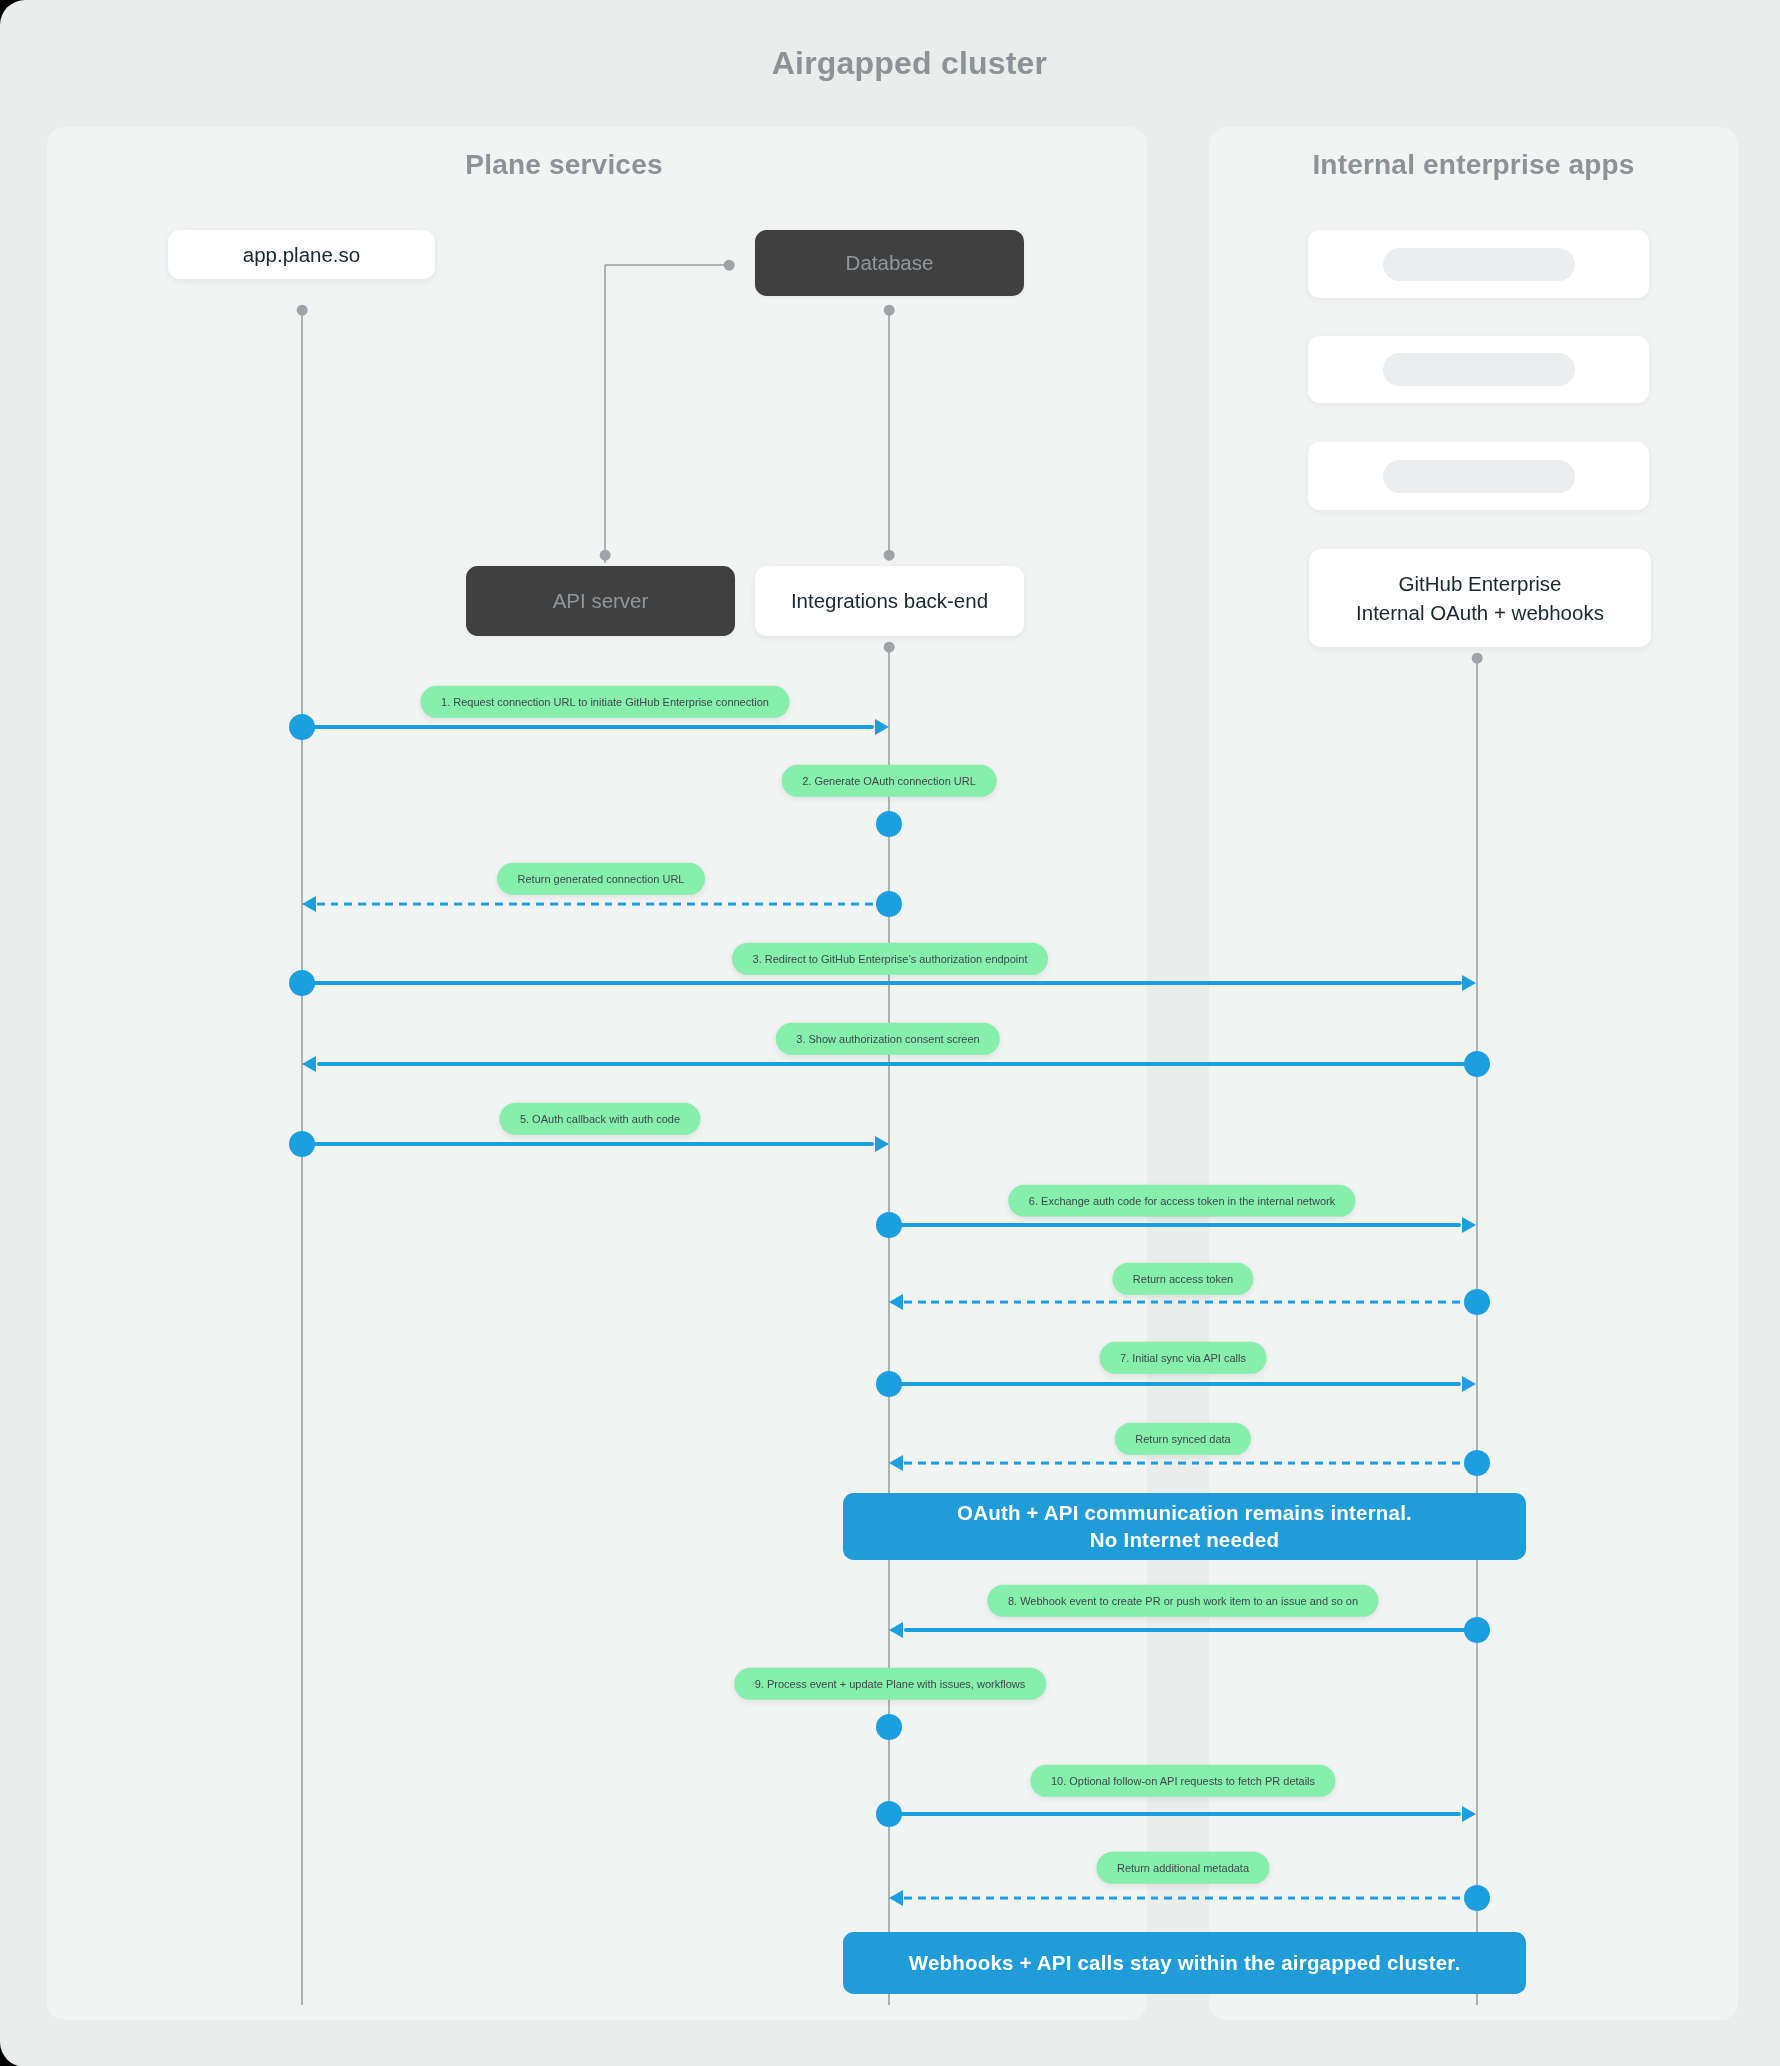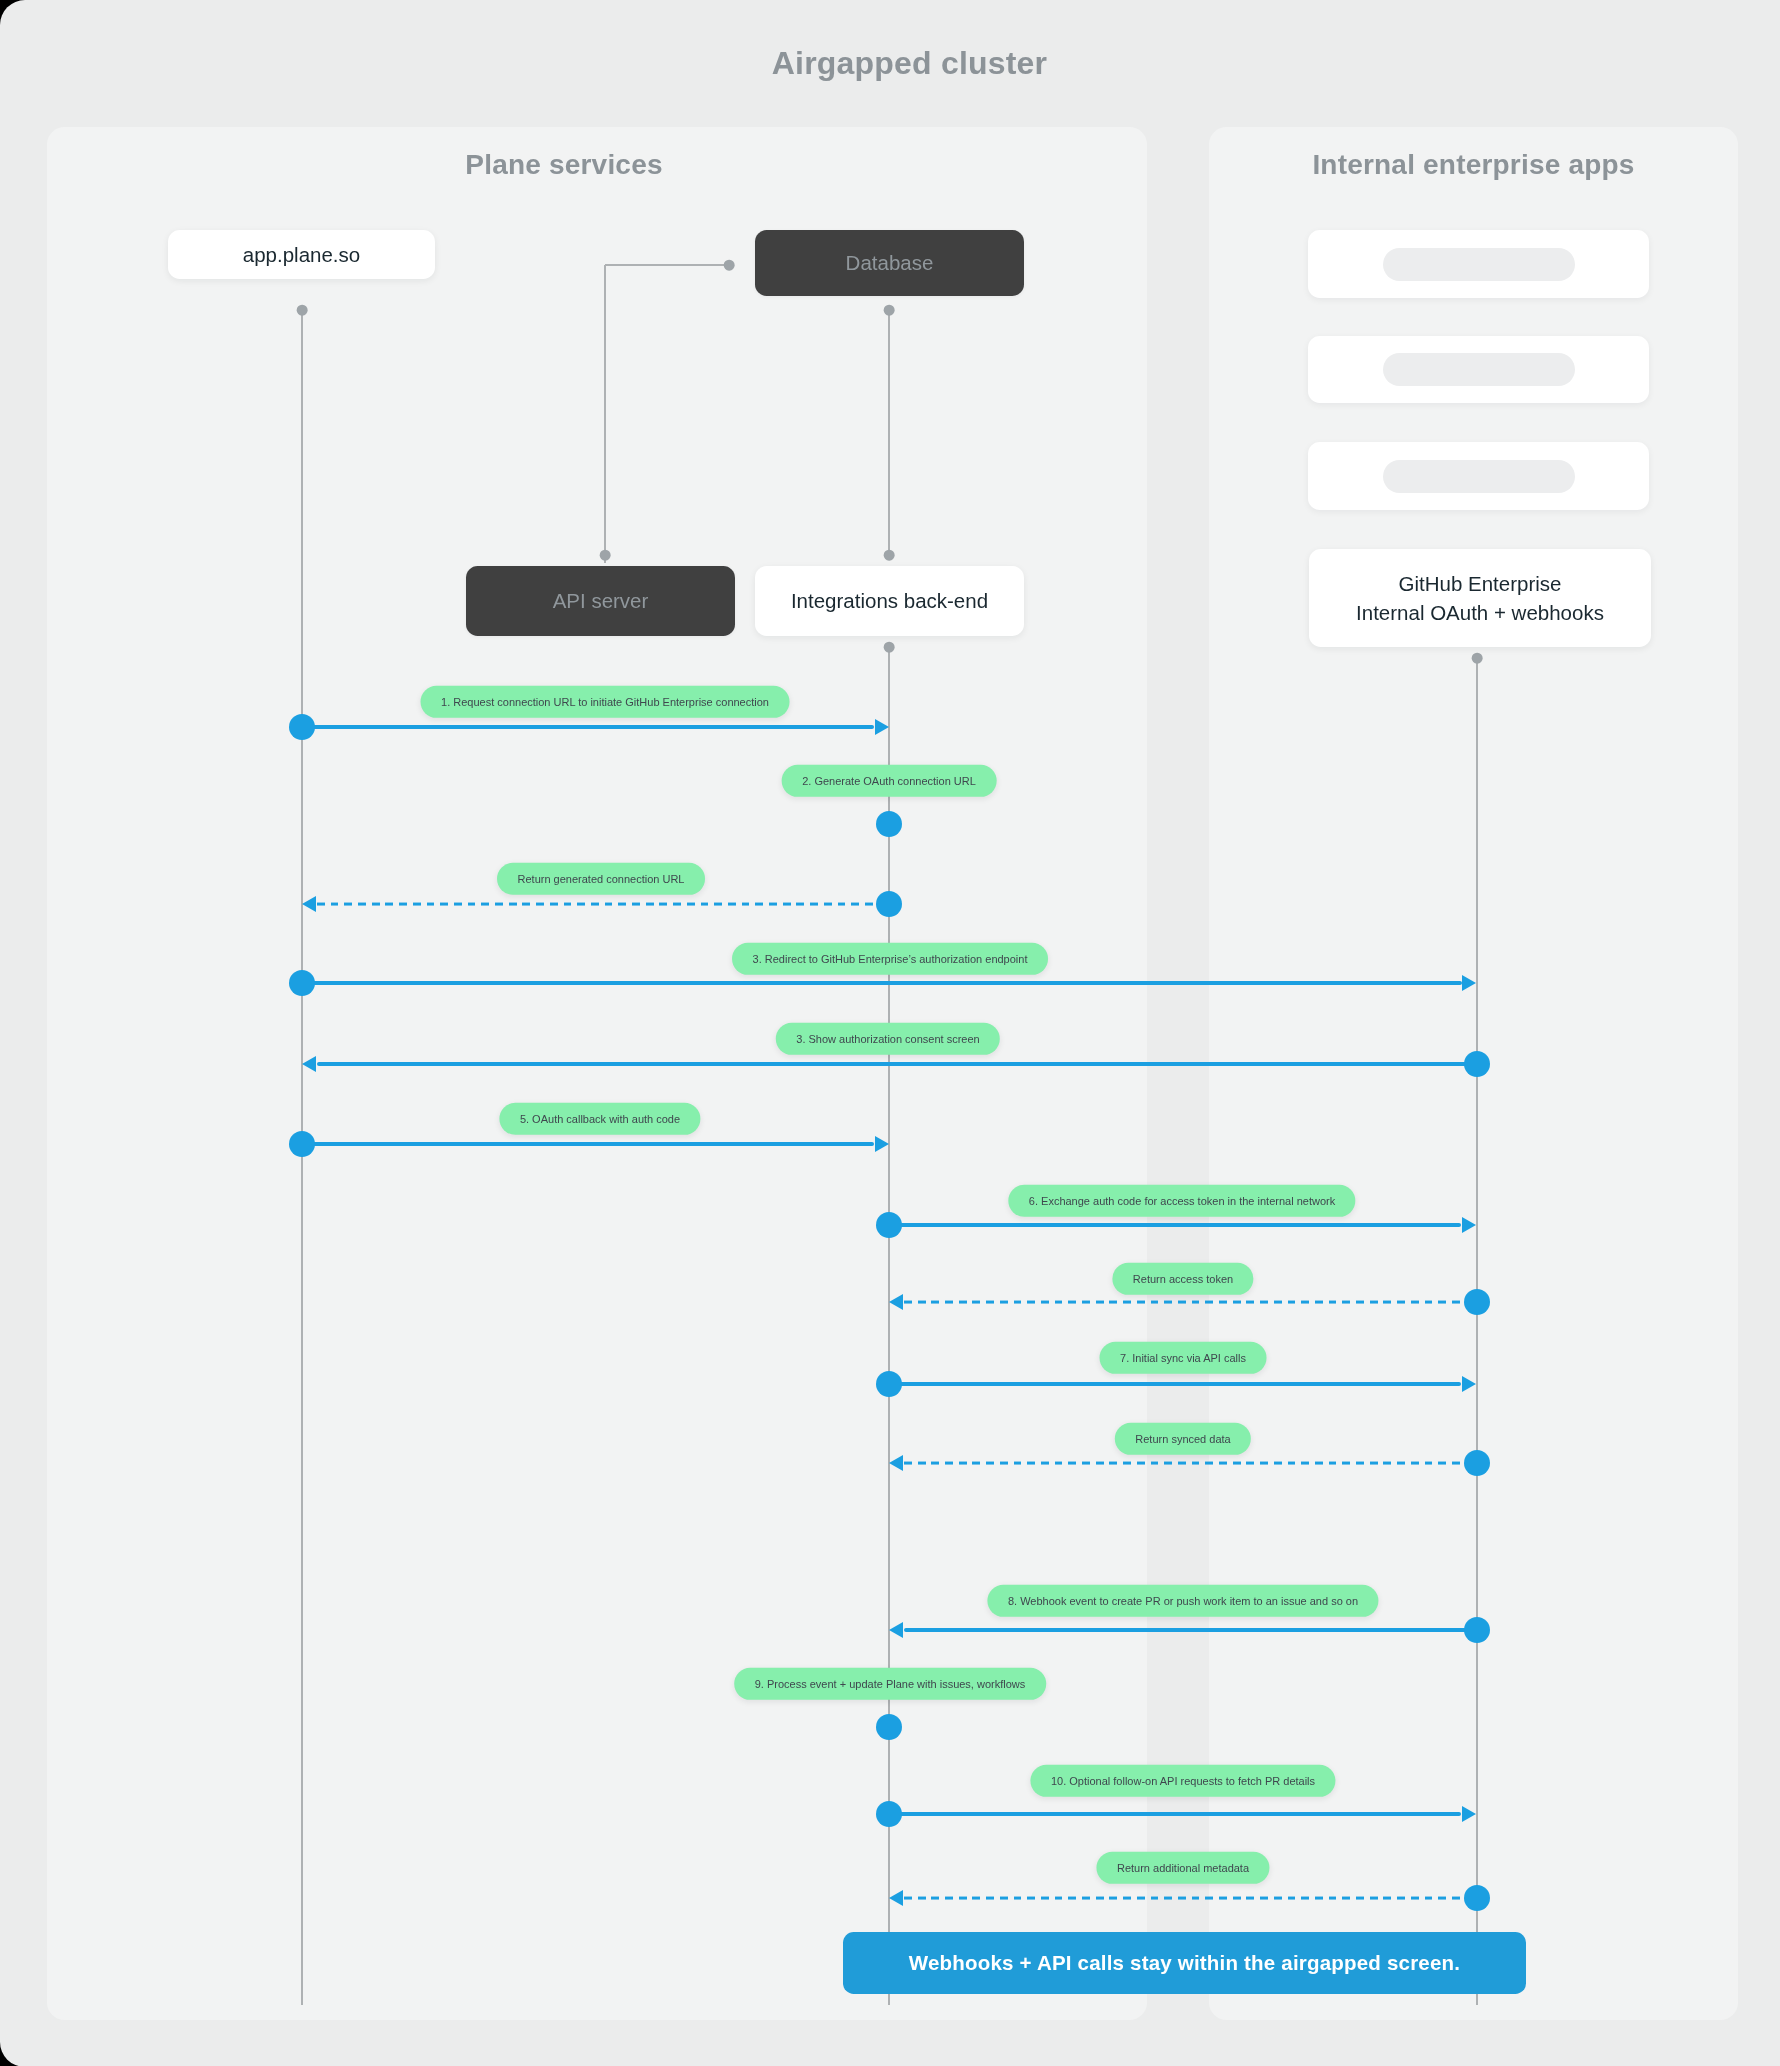--- a/index.html
+++ b/index.html
@@ -154,20 +154,24 @@
     <div class="ah-r" style="left:1462px;top:1384px;"></div>
   </div>
 
   <div>
     <div class="pill" style="left:1183px;top:1439px;">Return synced data</div>
     <div class="bdot" style="left:1477px;top:1463px;"></div>
     <div class="dline" style="left:904px;top:1463px;width:572px;"></div>
     <div class="ah-l" style="left:889px;top:1463px;"></div>
   </div>
 
+  <div class="banner" style="left:843px;top:1493px;width:683px;height:67px;">
+    <div>OAuth + API communication remains internal.</div>
+    <div>No Internet needed</div>
+  </div>
 
   <div>
     <div class="pill" style="left:1183px;top:1601px;">8. Webhook event to create PR  or push work item to an issue  and so on</div>
     <div class="bdot" style="left:1477px;top:1630px;"></div>
     <div class="sline" style="left:904px;top:1630px;width:572px;"></div>
     <div class="ah-l" style="left:889px;top:1630px;"></div>
   </div>
 
   <div>
     <div class="pill" style="left:890px;top:1684px;">9. Process event + update Plane with issues, workflows</div>
@@ -182,17 +186,17 @@
   </div>
 
   <div>
     <div class="pill" style="left:1183px;top:1868px;">Return additional metadata</div>
     <div class="bdot" style="left:1477px;top:1898px;"></div>
     <div class="dline" style="left:904px;top:1898px;width:572px;"></div>
     <div class="ah-l" style="left:889px;top:1898px;"></div>
   </div>
 
   <div class="banner" style="left:843px;top:1932px;width:683px;height:62px;">
-    <div>Webhooks + API calls stay within the airgapped screen.</div>
+    <div>Webhooks + API calls stay within the airgapped cluster.</div>
   </div>
 
 </div>
 
 
 </body></html>

